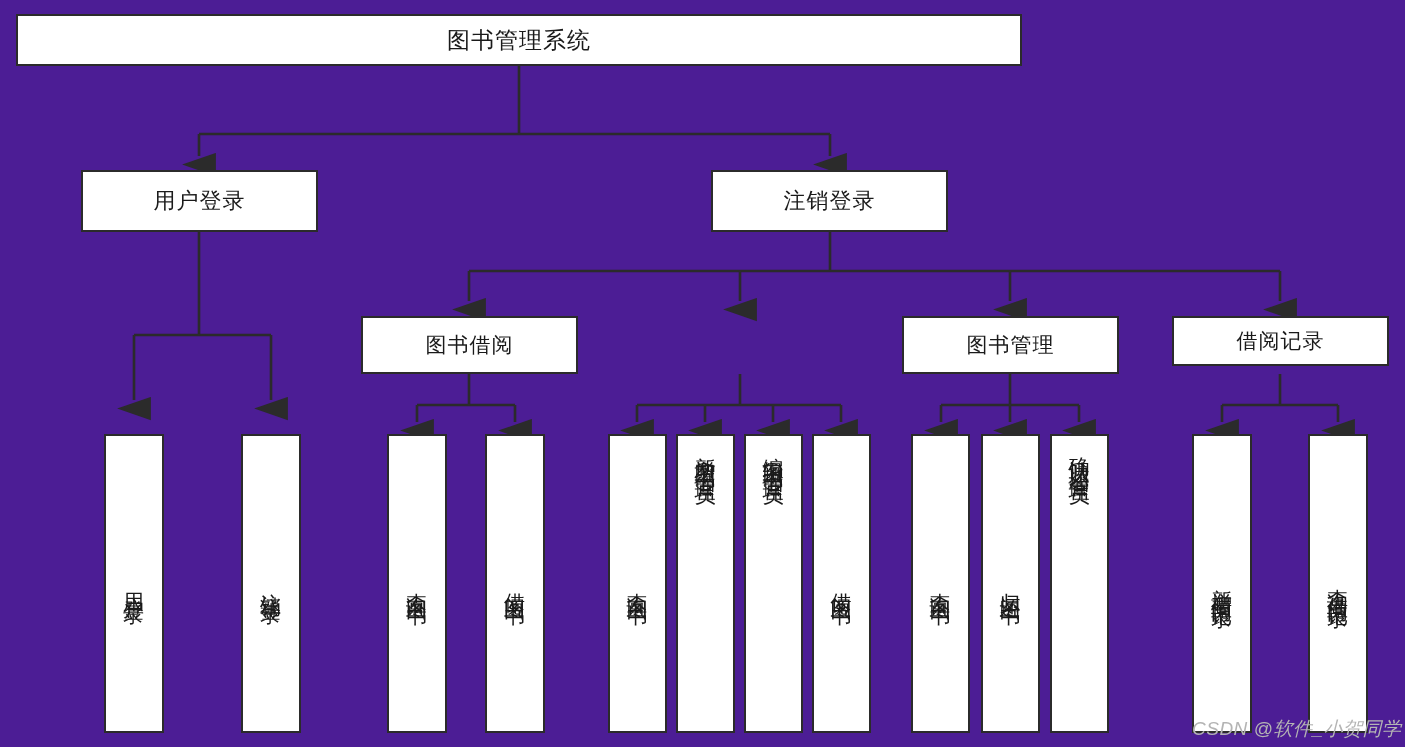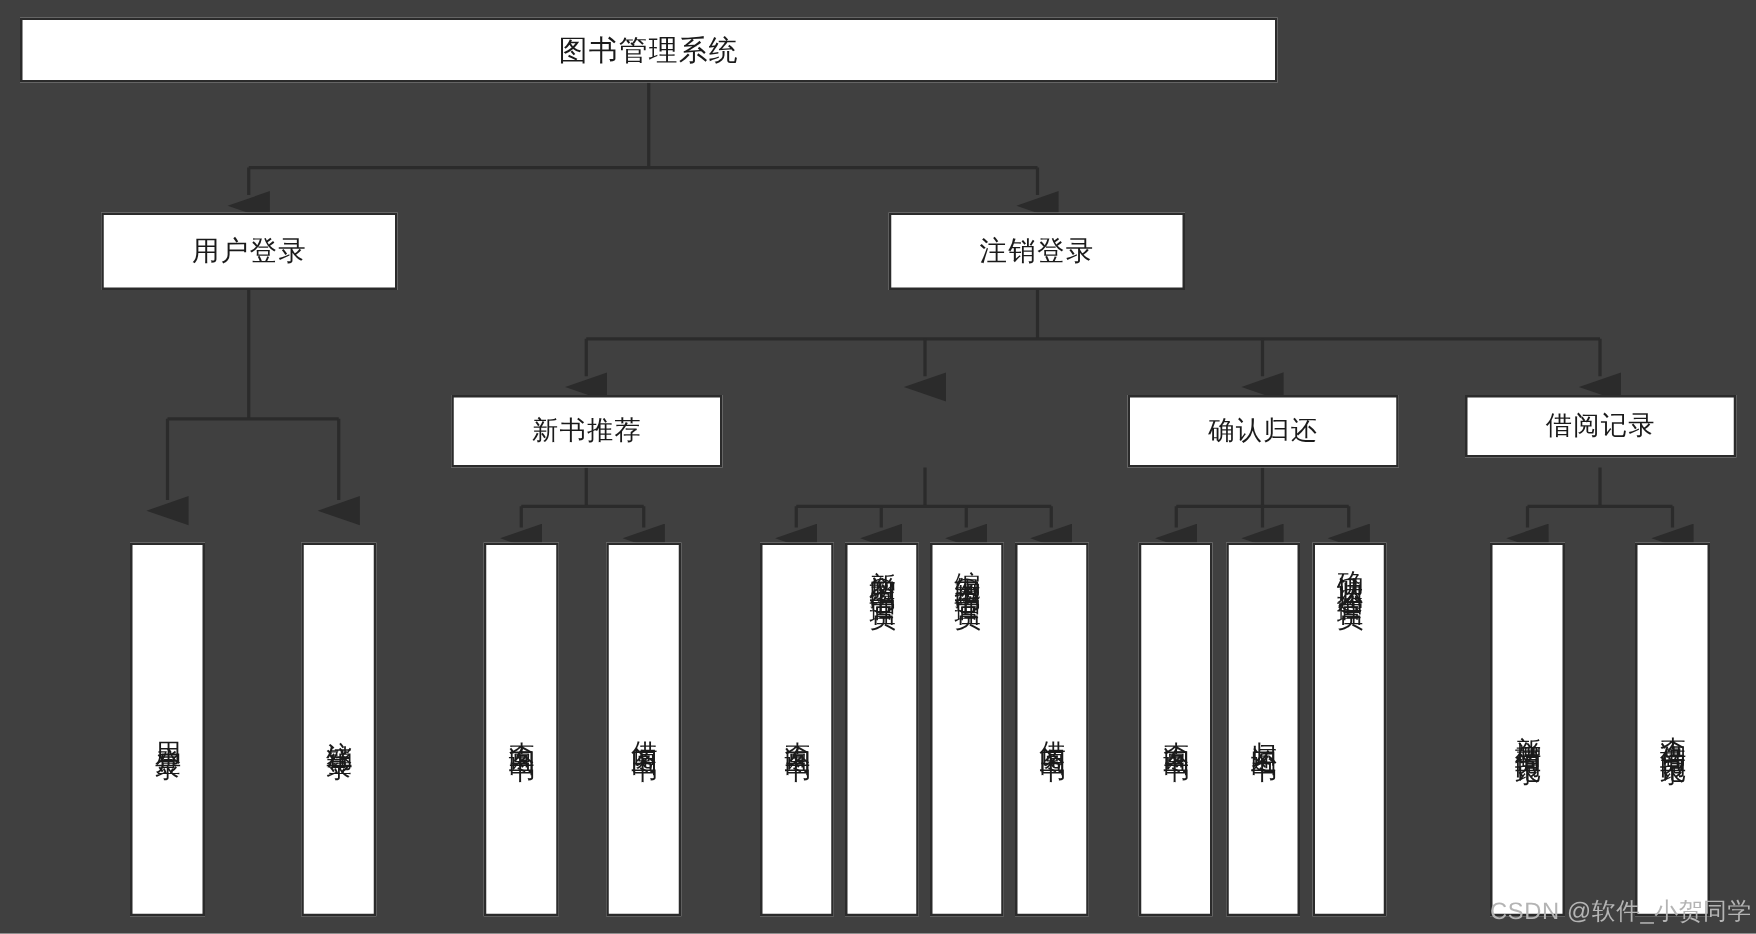--- a/index.html
+++ b/index.html
@@ -5,21 +5,21 @@
 <style>
   html,body{margin:0;padding:0;background:#ffffff;}
   body{
     font-family:"Liberation Sans","DejaVu Sans",sans-serif;
     color:#000;
   }
   #canvas{
     position:relative;
     width:1405px;
     height:747px;
-    background:#404040;
+    background:#4c1d95;
     overflow:hidden;
   }
   
   #wires{
     position:absolute;
     left:0; top:0;
     width:1405px; height:747px;
     pointer-events:none;
   }
   .node{
@@ -135,24 +135,24 @@
   </div>
 
   <div class="node mid" style="left:81px; top:170px; width:237px; height:62px;">
     <span class="label">用户登录</span>
   </div>
   <div class="node mid" style="left:711px; top:170px; width:237px; height:62px;">
     <span class="label">注销登录</span>
   </div>
 
   <div class="node group" style="left:361px; top:316px; width:217px; height:58px;">
-    <span class="label">新书推荐</span>
+    <span class="label">图书借阅</span>
   </div>
   <div class="node group" style="left:902px; top:316px; width:217px; height:58px;">
-    <span class="label">确认归还</span>
+    <span class="label">图书管理</span>
   </div>
   <div class="node group" style="left:1172px; top:316px; width:217px; height:50px;">
     <span class="label">借阅记录</span>
   </div>
 
   <div class="node leaf center-v" style="left:104px; top:434px; width:60px; height:299px;">
     <span class="label">用户登录</span>
   </div>
   <div class="node leaf center-v" style="left:241px; top:434px; width:60px; height:299px;">
     <span class="label">注销登录</span>
@@ -188,15 +188,15 @@
     <span class="label">确认归还（管理员）</span>
   </div>
 
   <div class="node leaf center-v" style="left:1192px; top:434px; width:60px; height:299px;">
     <span class="label">新增借阅记录</span>
   </div>
   <div class="node leaf center-v" style="left:1308px; top:434px; width:60px; height:299px;">
     <span class="label">查询借阅记录</span>
   </div>
 
-  <div class="watermark" style="left:1192px; top:716px;">CSDN @软件_小贺同学</div>
+  <div class="watermark" style="left:1192px; top:716px;font-style:italic;">CSDN @软件_小贺同学</div>
 
 </div>
 
 </body></html>

